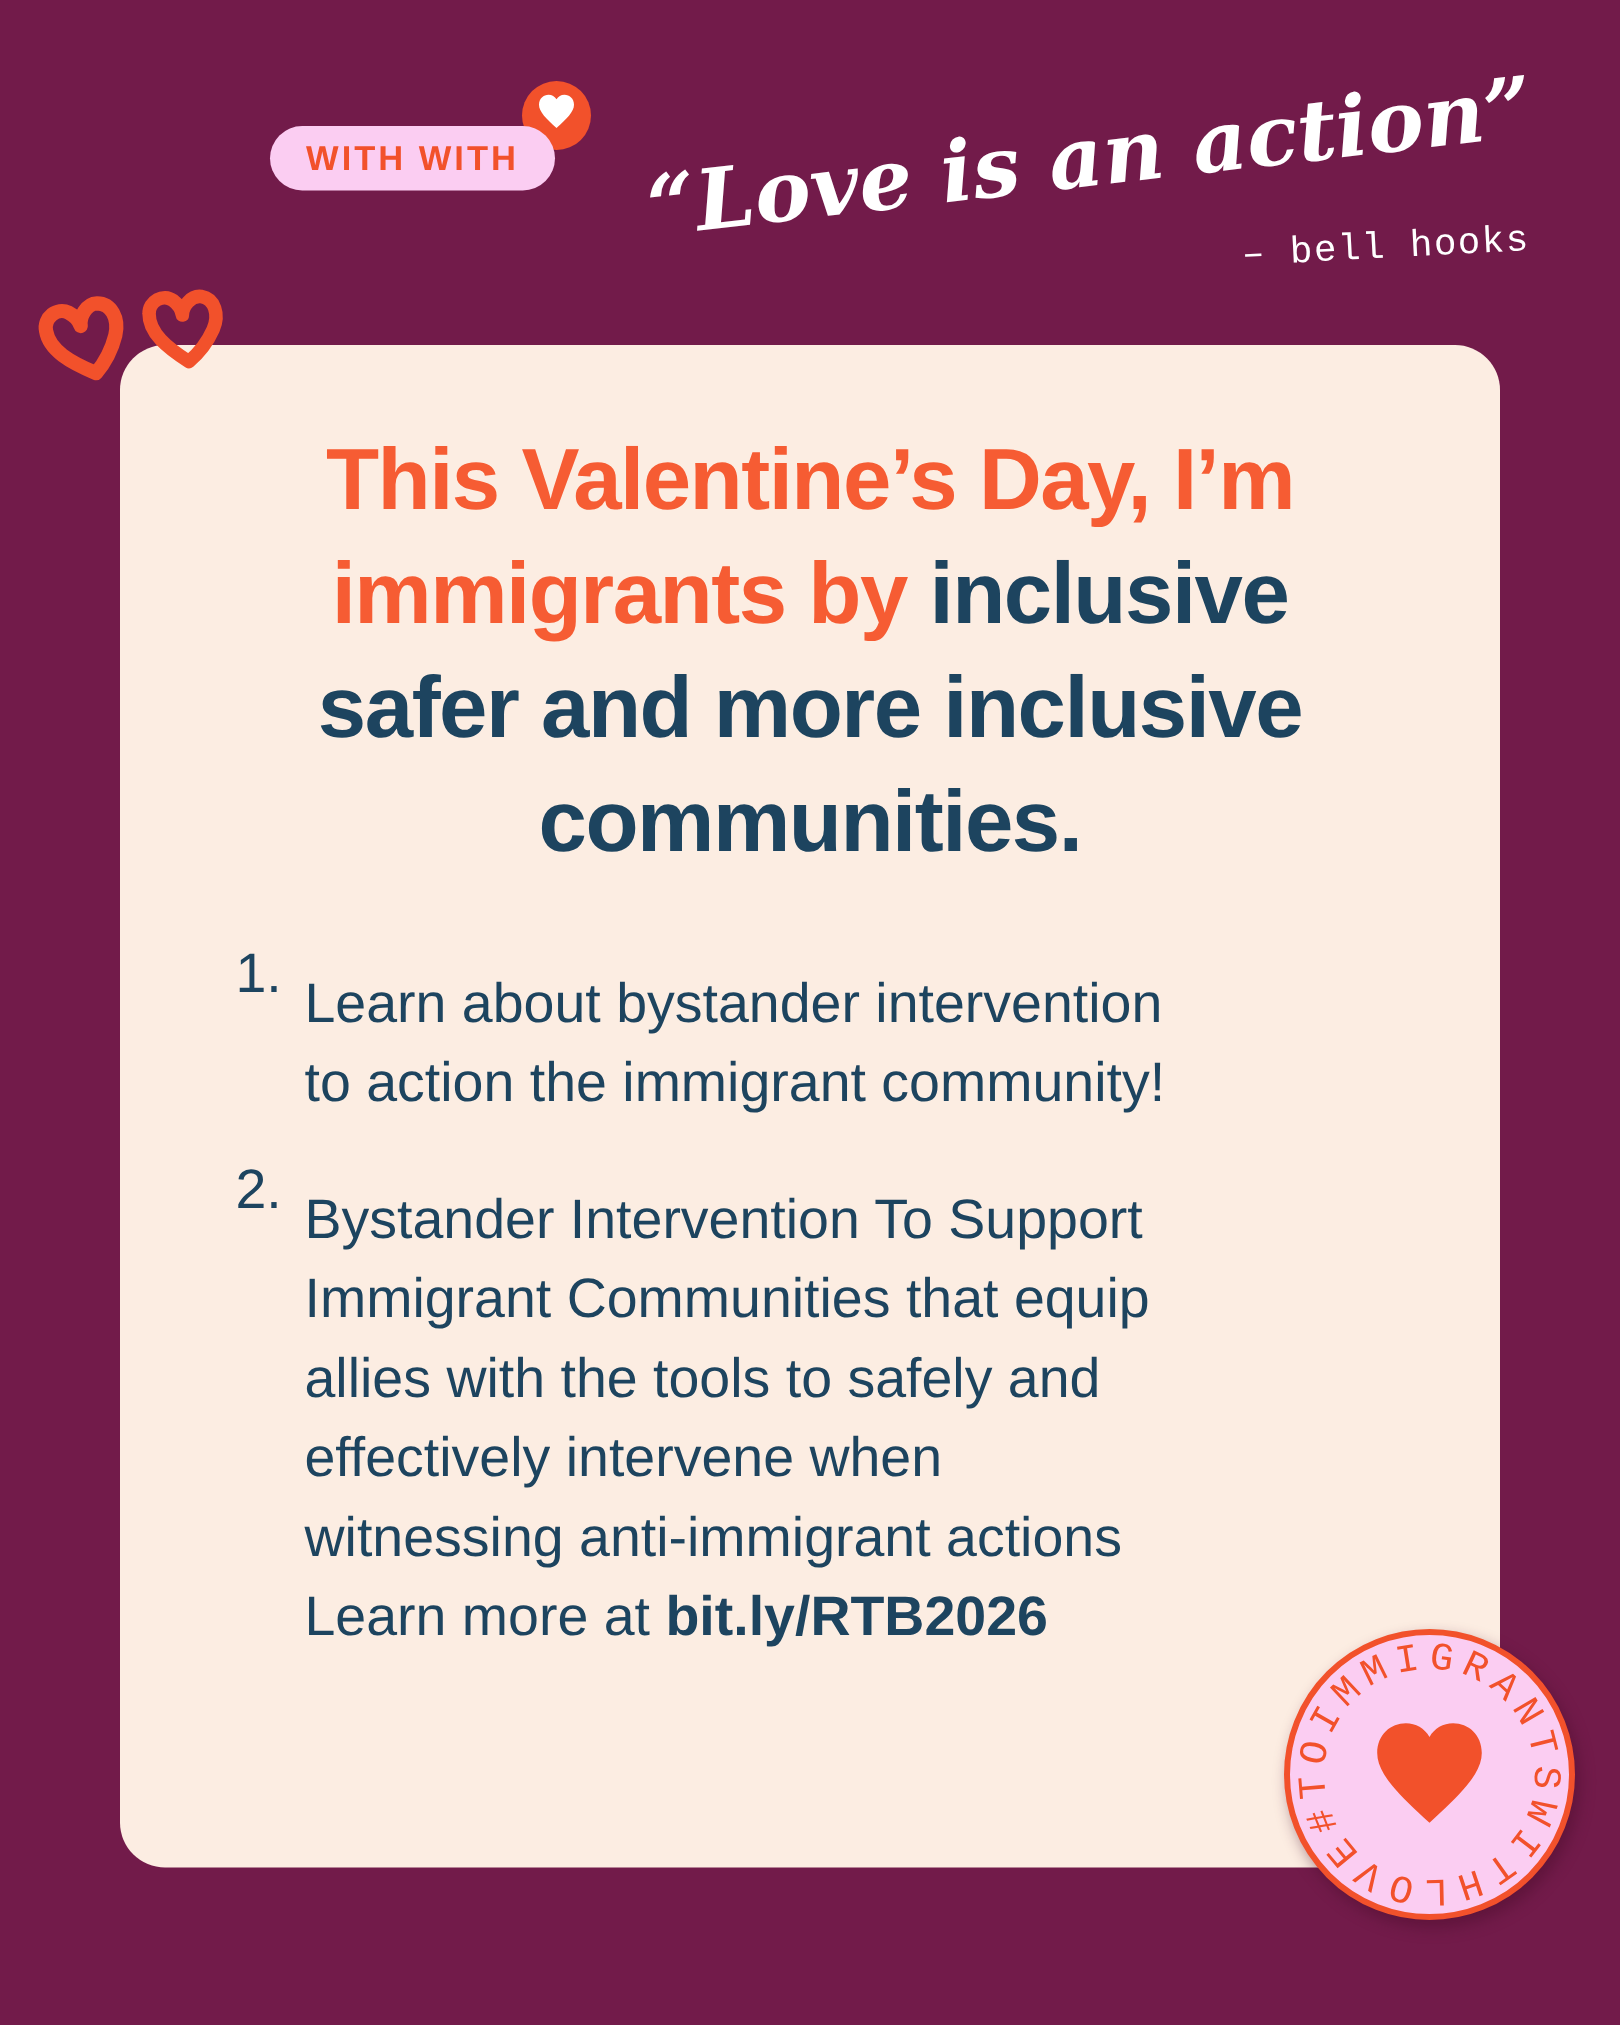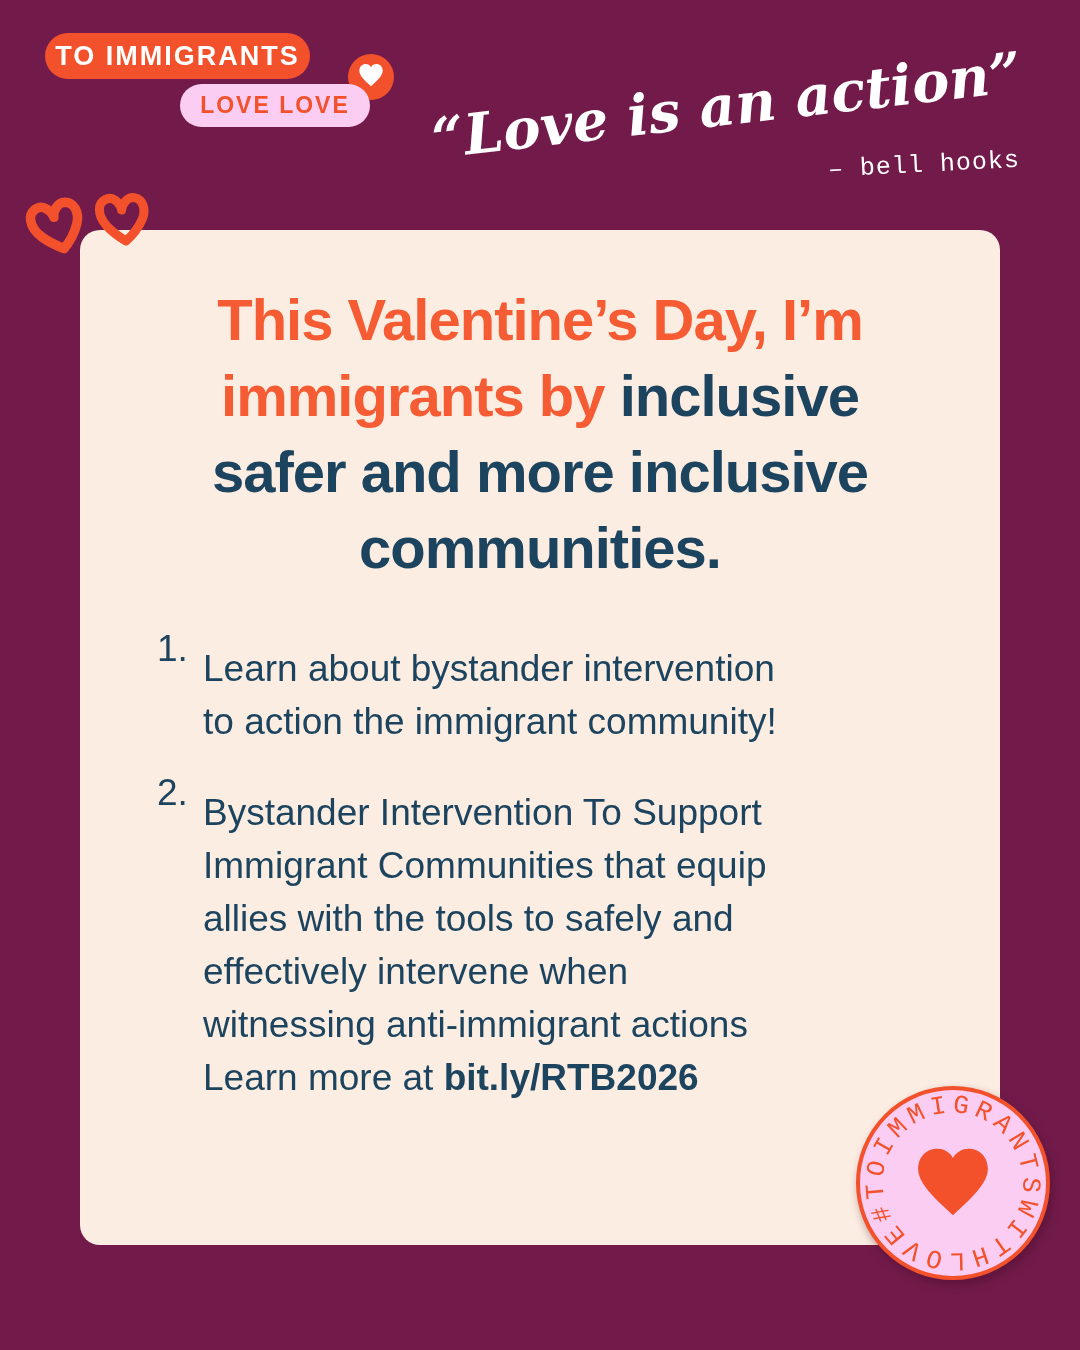--- a/index.html
+++ b/index.html
@@ -23,21 +23,21 @@
   .quote{position:absolute;left:430px;top:72px;width:590px;
         transform:rotate(-6.5deg);transform-origin:center;
         color:#ffffff;font-family:"DejaVu Serif", serif;font-style:italic;font-weight:bold;
         font-size:56px;text-align:center;white-space:nowrap;z-index:2;}
   .attribution{position:absolute;left:780px;top:152px;width:240px;
         transform:rotate(-3deg);color:#ffffff;
         font-family:"Liberation Mono", monospace;font-size:25px;letter-spacing:1px;
         text-align:right;white-space:nowrap;z-index:2;}
   
   .card{position:absolute;left:80px;top:230px;width:920px;height:1015px;
-        background:#FCEDE2;border-radius:20px;z-index:1;box-sizing:border-box;
+        background:#FCEDE2;border-radius:30px;z-index:1;box-sizing:border-box;
         padding:52px 40px 0 40px;}
   .headline{color:#F65C33;font-weight:bold;font-size:58px;line-height:76px;
         letter-spacing:-1px;text-align:center;white-space:nowrap;}
   .headline .navy{color:#1D445F;}
   .hl-line{white-space:nowrap;}
   
   .list{margin-top:36px;padding-left:37px;color:#1D445F;font-size:37px;line-height:53px;}
   .list-item{display:flex;margin-bottom:18px;}
   .list-number{width:46px;flex:none;}
   .list-lines{flex:none;margin-top:20px;}
@@ -48,34 +48,31 @@
   .hashtag-badge{position:absolute;left:853px;top:1083px;z-index:6;
         filter:drop-shadow(3px 5px 5px rgba(70,10,40,0.45));}
   .badge-ring-text{font-family:"Liberation Mono", monospace;font-size:26px;letter-spacing:5.3px;
         fill:#F2512B;}
 </style>
 </head>
 <body>
 
 <div class="canvas">
 
-  <div class="pill pill-orange">
-    <span>TO IMMIGRANTS</span>
-  </div>
 
   <div class="heart-circle">
     <span>
       <svg width="28" height="25" viewBox="0 0 100 90">
         <path d="M50,84 C26,62 8,45 8,28 C8,13 19,4 31,4 C39,4 46,8 50,15 C54,8 61,4 69,4 C81,4 92,13 92,28 C92,45 74,62 50,84 Z" fill="#ffffff"></path>
       </svg>
     </span>
   </div>
 
   <div class="pill pill-pink">
-    <span>LOVE LOVE</span>
+    <span>WITH WITH</span>
   </div>
 
   <div class="quote">“Love is an action”</div>
   <div class="attribution">– bell hooks</div>
 
   <span class="hearts-doodle">
     <svg width="150" height="105" viewBox="0 0 150 105">
       <g fill="none" stroke="#F2512B" stroke-width="9.5" stroke-linecap="round" stroke-linejoin="round">
         <path transform="translate(4,16) rotate(-18 30 28)" d="M30,54 C16,42 5,30 7,17 C8,8 19,4 25,10 C28,13 30,17 30,21 C31,15 38,8 45,10 C54,13 56,24 50,34 C45,42 38,49 30,54 Z"></path>
         <path transform="translate(72,10) scale(0.95) rotate(-8 30 28)" d="M30,54 C16,42 5,30 7,17 C8,8 19,4 25,10 C28,13 30,17 30,21 C31,15 38,8 45,10 C54,13 56,24 50,34 C45,42 38,49 30,54 Z"></path>

